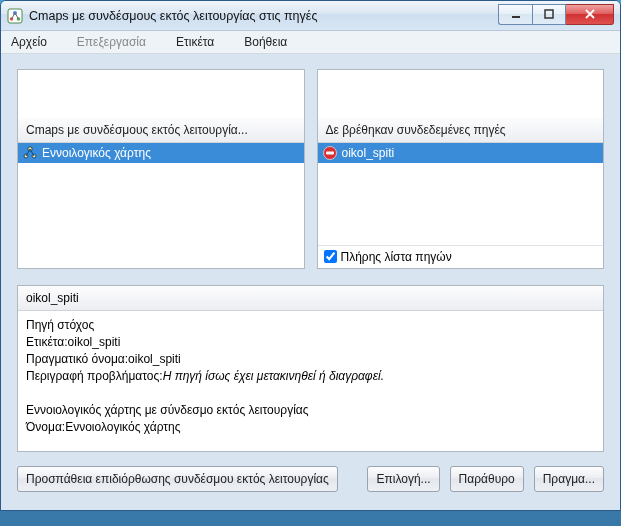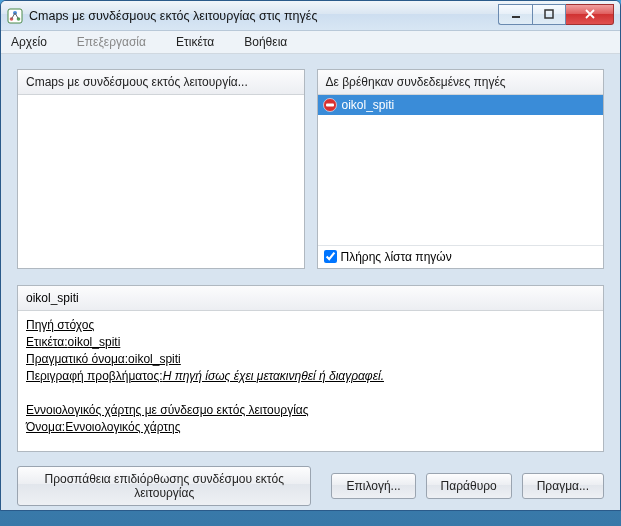--- a/index.html
+++ b/index.html
@@ -89,20 +89,21 @@
     display: flex;
     flex-direction: column;
     height: 200px;
   }
   .pane-header {
     background: linear-gradient(to bottom, #fcfcfd 0%, #eceef2 100%);
     border-bottom: 1px solid #d0d4d8;
     padding: 5px 8px;
     font-size: 12px;
     color: #222;
+    margin-top: 48px;
   }
   .list { flex: 1; overflow: auto; background: #fff; }
   .list-row {
     display: flex;
     align-items: center;
     padding: 2px 4px;
     gap: 4px;
     font-size: 12px;
   }
   .list-row.selected { background: #3a8cd8; color: #fff; }
@@ -130,34 +131,33 @@
     border-bottom: 1px solid #d0d4d8;
     padding: 5px 8px;
     font-size: 12px;
   }
   .detail-body {
     padding: 6px 8px;
     font-size: 12px;
     line-height: 17px;
     height: 140px;
     overflow:auto;
-    text-decoration:underline;
   }
   .detail-body .italic { font-style: italic; margin-top: 14px; }
   .button-row {
     display: flex;
     gap: 10px;
     margin-top: 14px;
     align-items: center;
   }
   .btn {
     background: linear-gradient(to bottom, #fdfdfe 0%, #eceef2 45%, #e2e6ec 46%, #eef0f4 100%);
     border: 1px solid #9aa4b0;
     border-radius: 3px;
-    padding: 5px 14px;
+    padding: 5px 8px;
     font-size: 12px;
     font-family: inherit;
     color: #222;
   }
   .spacer { flex:1; }
 </style>
 </head>
 <body>
 
 <div class="window">
@@ -197,20 +197,34 @@
     <span class="menu-item">Αρχείο</span>
     <span class="menu-item disabled">Επεξεργασία</span>
     <span class="menu-item">Ετικέτα</span>
     <span class="menu-item">Βοήθεια</span>
   </div>
 
   <div class="content">
     <div class="panes">
       <div class="pane">
         <div class="pane-header">Cmaps με συνδέσμους εκτός λειτουργία...</div>
+        <div class="list">
+          <div class="list-row selected">
+            <span class="row-icon">
+              <svg viewBox="0 0 16 16" width="16" height="16">
+                <circle cx="8" cy="4" r="2.2" fill="#ffe070" stroke="#104a8a"></circle>
+                <circle cx="4" cy="11" r="2" fill="#ffe070" stroke="#104a8a"></circle>
+                <circle cx="12" cy="11" r="2" fill="#ffe070" stroke="#104a8a"></circle>
+                <line x1="8" y1="4" x2="4" y2="11" stroke="#104a8a"></line>
+                <line x1="8" y1="4" x2="12" y2="11" stroke="#104a8a"></line>
+              </svg>
+            </span>
+            <span>Εννοιλογικός χάρτης</span>
+          </div>
+        </div>
       </div>
 
       <div class="pane">
         <div class="pane-header">Δε βρέθηκαν συνδεδεμένες πηγές</div>
         <div class="list">
           <div class="list-row selected">
             <span class="row-icon">
               <svg viewBox="0 0 16 16" width="16" height="16">
                 <circle cx="8" cy="8" r="6.5" fill="#d83030" stroke="#fff" stroke-width="0.6"></circle>
                 <rect x="4" y="6.5" width="8" height="3" rx="1" fill="#fff"></rect>

